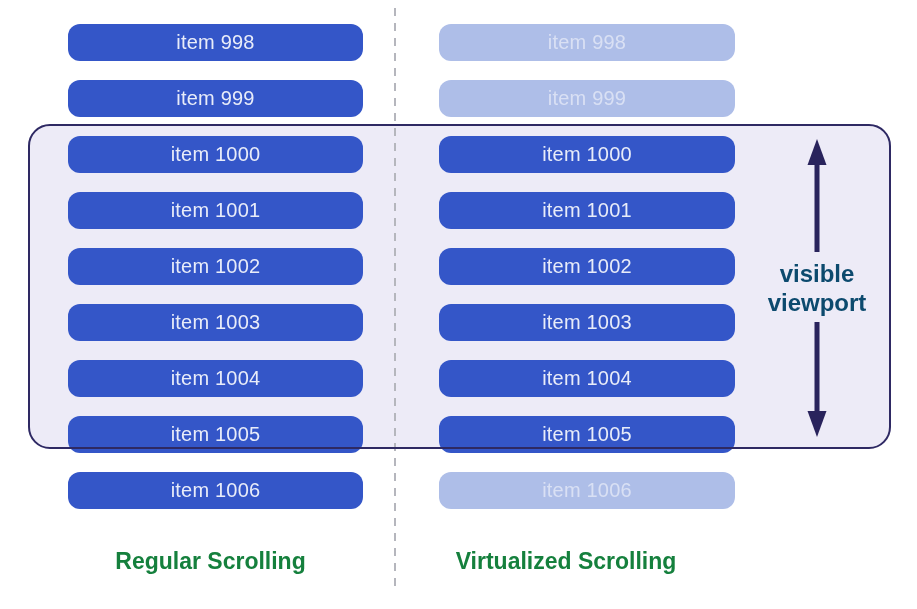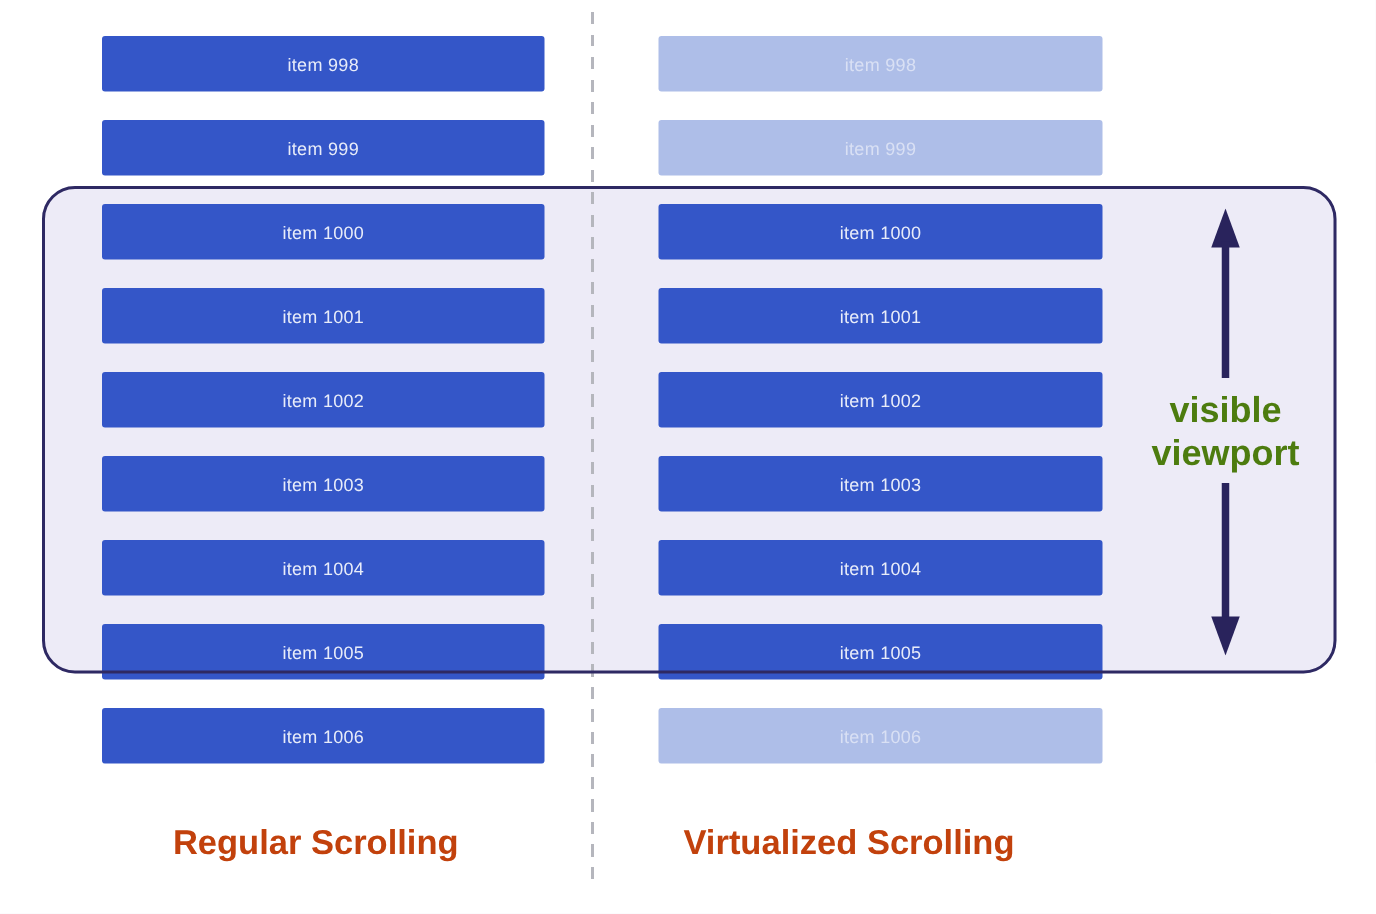--- a/index.html
+++ b/index.html
@@ -58,42 +58,42 @@
     top: 24px;
     display: flex;
     flex-direction: column;
     gap: 19px;
     z-index: 3;
   }
   .col-left  { left: 58px;  width: 305px; }
   .col-right { left: 429px; width: 306px; }
   .bar {
     height: 37px;
-    border-radius: 2px;
+    border-radius: 12px;
     display: flex;
     align-items: center;
     justify-content: center;
-    font-size: 12px;
+    font-size: 20px;
     letter-spacing: 0.2px;
     margin-left: 10px;
   }
   .bar[data-state="active"] {
     background: var(--item-active, #3456c8);
     color: #e8ecf9;
   }
   .bar[data-state="inactive"] {
     background: var(--item-inactive, #aebee8);
     color: #d9e0f4;
   }
   .col-title {
     position: absolute;
     top: 548px;
     font-size: 23px;
     font-weight: bold;
-    color: #c2410c;
+    color: #15803d;
     text-align: center;
     z-index: 3;
   }
   .title-left  { left: 58px;  width: 305px; }
   .title-right { left: 413px; width: 306px; }
   .arrow {
     position: absolute;
     color: var(--arrow, #29235c);
     z-index: 5;
   }
@@ -101,21 +101,21 @@
   .arrow-down { left: 805px; top: 322px; }
   .viewport-label {
     position: absolute;
     left: 747px;
     top: 259px;
     width: 140px;
     text-align: center;
     font-size: 24px;
     font-weight: bold;
     line-height: 1.22;
-    color: #4d7c0f;
+    color: #0c4a6e;
     z-index: 5;
   }
 </style>
 </head>
 <body>
 
 <div class="canvas">
 
   <div class="viewport-fill"></div>
   <div class="divider"></div>

